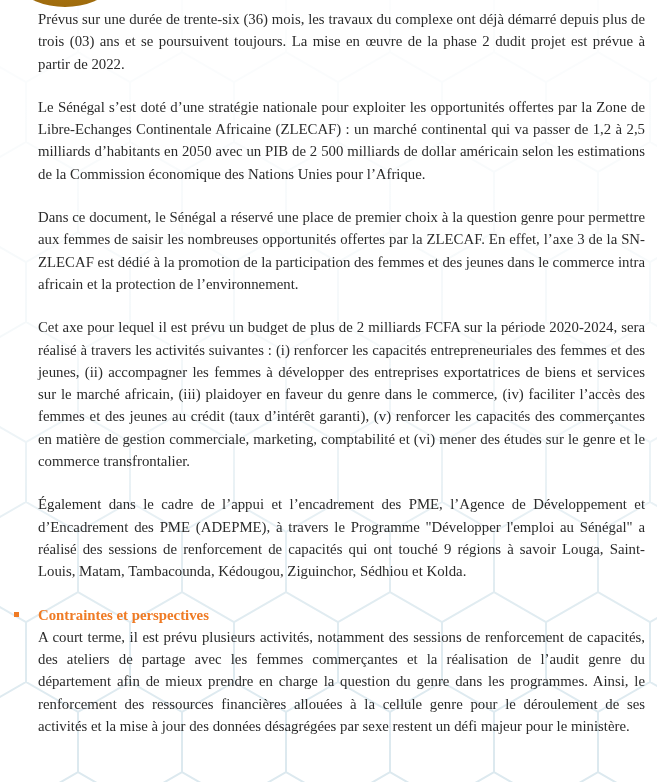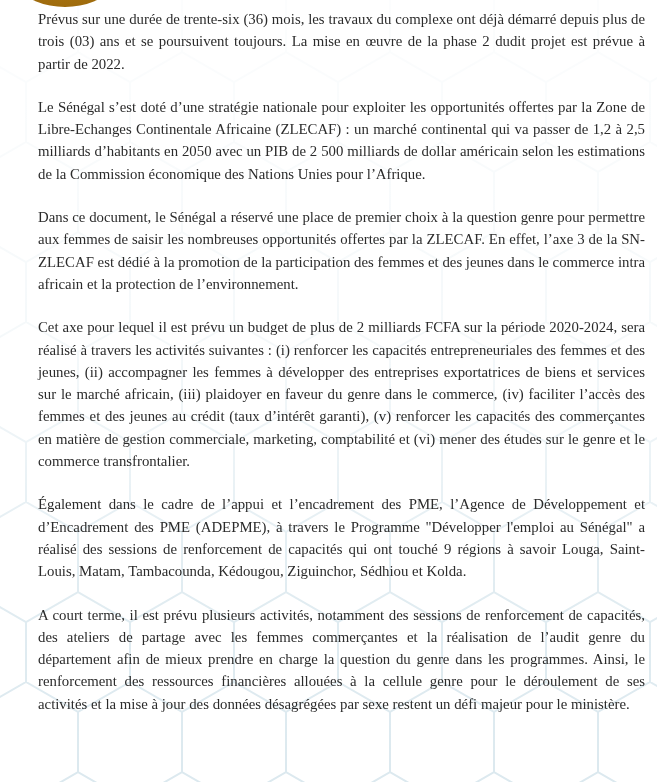--- a/index.html
+++ b/index.html
@@ -87,16 +87,20 @@
 
   <div class="corner-circle"></div>
 
   <div class="content">
     <p>Prévus sur une durée de trente-six (36) mois, les travaux du complexe ont déjà démarré depuis plus de trois (03) ans et se poursuivent toujours. La mise en œuvre de la phase 2 dudit projet est prévue à partir de 2022.</p>
     <p>Le Sénégal s’est doté d’une stratégie nationale pour exploiter les opportunités offertes par la Zone de Libre-Echanges Continentale Africaine (ZLECAF) : un marché continental qui va passer de 1,2 à 2,5 milliards d’habitants en 2050 avec un PIB de 2 500 milliards de dollar américain selon les estimations de la Commission économique des Nations Unies pour l’Afrique.</p>
     <p>Dans ce document, le Sénégal a réservé une place de premier choix à la question genre pour permettre aux femmes de saisir les nombreuses opportunités offertes par la ZLECAF. En effet, l’axe 3 de la SN- ZLECAF est dédié à la promotion de la participation des femmes et des jeunes dans le commerce intra africain et la protection de l’environnement.</p>
     <p>Cet axe pour lequel il est prévu un budget de plus de 2 milliards FCFA sur la période 2020-2024, sera réalisé à travers les activités suivantes : (i) renforcer les capacités entrepreneuriales des femmes et des jeunes, (ii) accompagner les femmes à développer des entreprises exportatrices de biens et services sur le marché africain, (iii) plaidoyer en faveur du genre dans le commerce, (iv) faciliter l’accès des femmes et des jeunes au crédit (taux d’intérêt garanti), (v) renforcer les capacités des commerçantes en matière de gestion commerciale, marketing, comptabilité et (vi) mener des études sur le genre et le commerce transfrontalier.</p>
     <p>Également dans le cadre de l’appui et l’encadrement des PME, l’Agence de Développement et d’Encadrement des PME (ADEPME), à travers le Programme "Développer l'emploi au Sénégal" a réalisé des sessions de renforcement de capacités qui ont touché 9 régions à savoir Louga, Saint-Louis, Matam, Tambacounda, Kédougou, Ziguinchor, Sédhiou et Kolda.</p>
 
+    <div class="section-heading">
+      <span class="bullet-square"></span>
+      <span>Contraintes et perspectives</span>
+    </div>
     <p class="section-body">A court terme, il est prévu plusieurs activités, notamment des sessions de renforcement de capacités, des ateliers de partage avec les femmes commerçantes et la réalisation de l’audit genre du département afin de mieux prendre en charge la question du genre dans les programmes. Ainsi, le renforcement des ressources financières allouées à la cellule genre pour le déroulement de ses activités et la mise à jour des données désagrégées par sexe restent un défi majeur pour le ministère.</p>
   </div>
 
 </div>
 
 </body></html>

